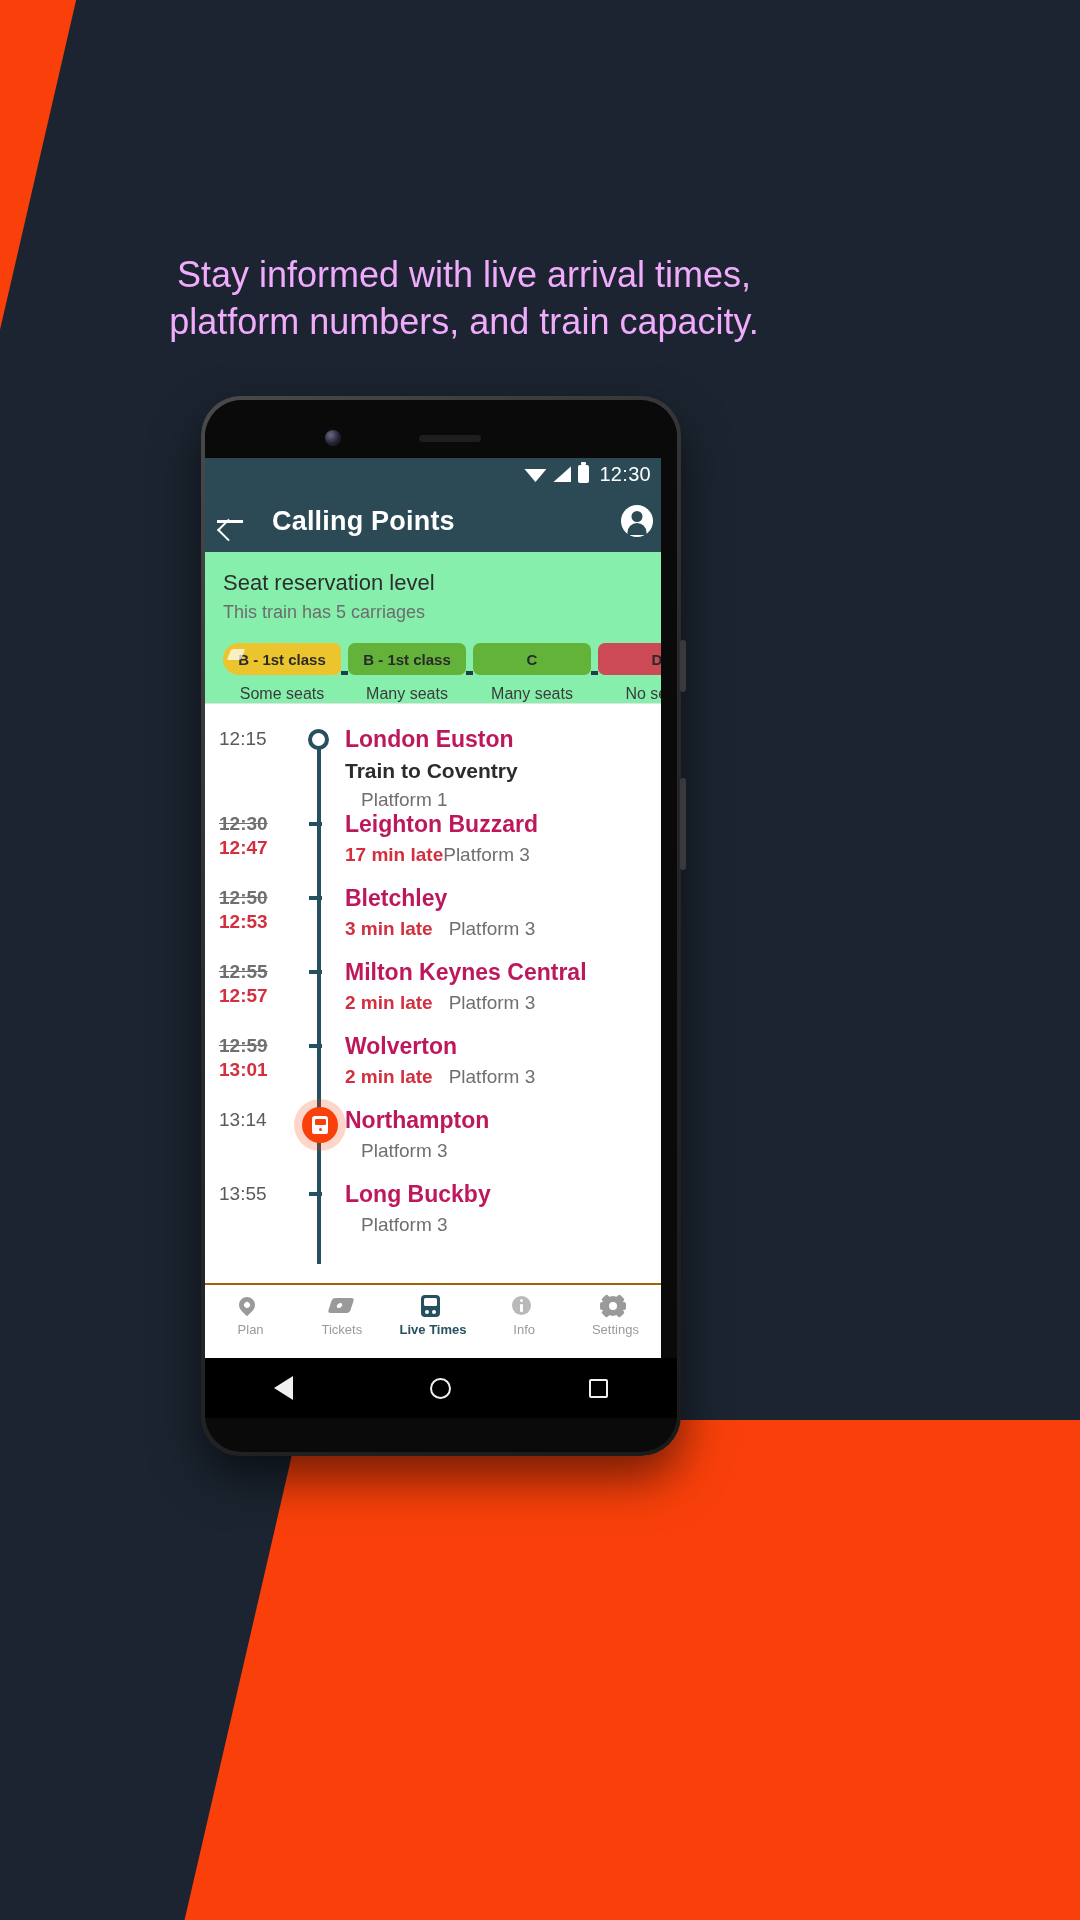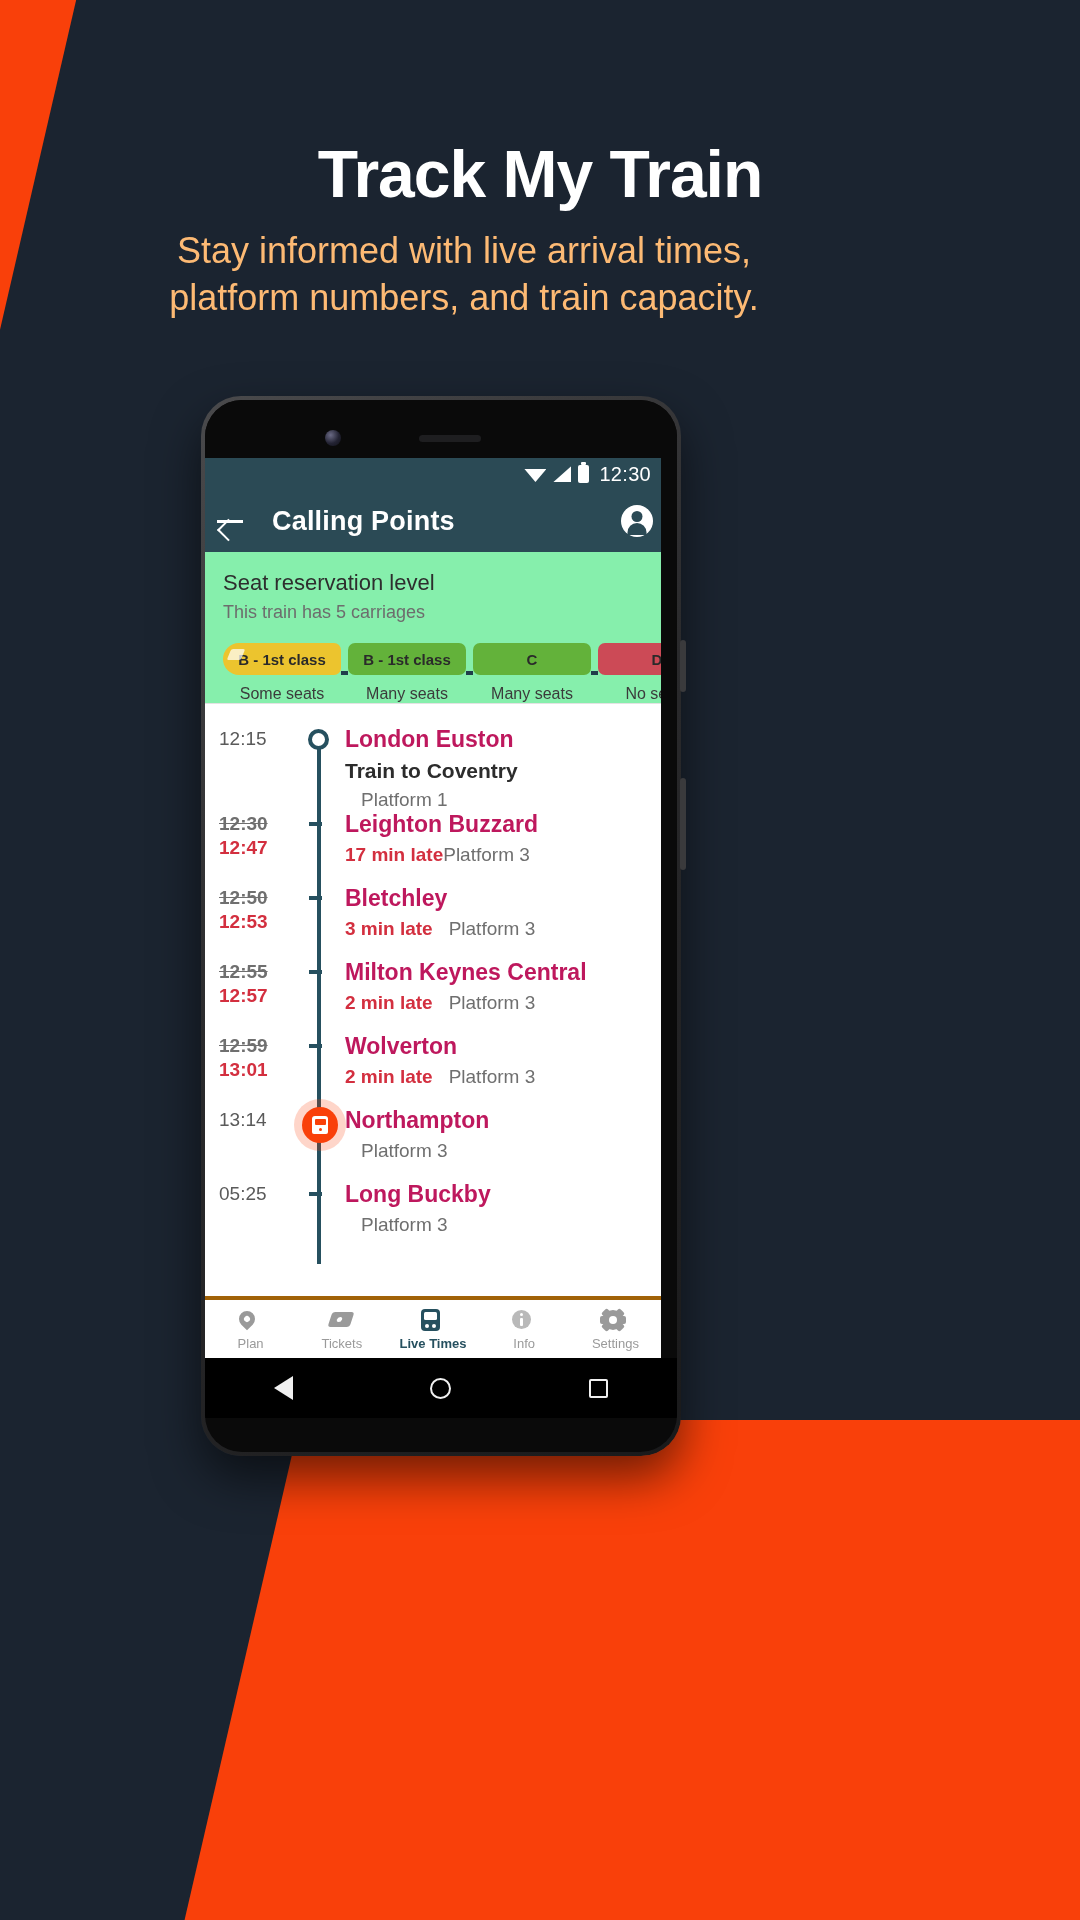--- a/index.html
+++ b/index.html
@@ -32,23 +32,23 @@
   
   #headline {
     position: absolute; top: 136px; left: 0; width: 1080px;
     text-align: center;
     color: #ffffff;
     font-size: 66px;
     font-weight: bold;
     letter-spacing: -1px;
   }
   #subhead {
-    position: absolute; top: 228px; left: 0; width: 928px;
+    position: absolute; top: 252px; left: 0; width: 928px;
     text-align: center;
-    color: #fdba74;
+    color: #f0abfc;
     font-size: 36px;
     line-height: 1.30;
     font-weight: 400;
   }
   
   #phone {
     position: absolute;
     left: 201px; top: 396px;
     width: 480px; height: 1060px;
     background: linear-gradient(140deg,#4a4a4c 0%,#2a2a2c 45%,#1a1a1b 100%);
@@ -234,22 +234,22 @@
   }
   .stop-body { flex: 1; padding-left: 8px; }
   .stop-name { font-size: 23px; color: #be185d; font-weight: bold; }
   .stop-train { font-size: 21px; color: #2c2c2c; font-weight: bold; margin-top: 6px;}
   .stop-meta { margin-top: 6px; display: flex; align-items: baseline; }
   .meta-late { font-size: 19px; color: #d32f3f; font-weight: bold; }
   .meta-plat { font-size: 19px; color: #6f6f6f; margin-left: 16px;}
   .meta-plat.tight { margin-left: 0px; }
   
   #bottomnav {
-    position: absolute; left: 0; bottom: 0; width: 456px; height: 62px;
-    background: #fff; border-top: 4px solid #a16207;
+    position: absolute; left: 0; bottom: 13px; width: 456px; height: 62px;
+    background: #fff; border-top: 2px solid #a16207;
     display: flex; align-items: center;
   }
   .nav-item {
     flex: 1; display: flex; flex-direction: column; align-items: center;
     gap: 4px; cursor: pointer;
   }
   .nav-label { font-size: 13px; color: #9a9a9a; }
   .nav-item.active .nav-label { color: #26505f; font-weight: bold; }
   .nav-ico { width: 24px; height: 24px; position: relative; }
   
@@ -309,21 +309,20 @@
   }
 </style>
 </head>
 <body>
 
 <div id="stage">
 
   <div class="stripe" id="stripe-left"></div>
   <div class="stripe" id="stripe-bottom"></div>
 
-  <div id="headline">Track My Train</div>
   <div id="subhead">
     <div>Stay informed with live arrival times,</div>
     <div>platform numbers, and train capacity.</div>
   </div>
 
   <div id="phone">
     <div id="phone-btn-power"></div>
     <div id="phone-btn-vol"></div>
     <div id="phone-inner">
 
@@ -472,21 +471,21 @@
               </div>
               <div class="stop-body">
                 <div class="stop-name">Northampton</div>
                 <div class="stop-meta">
                   <div class="meta-plat">Platform 3</div>
                 </div>
               </div>
             </div>
             <div class="stop">
               <div class="stop-times">
-                <div class="t-plain">05:25</div>
+                <div class="t-plain">13:55</div>
               </div>
               <div class="stop-rail">
                 <div class="rail-line"></div>
                 <div class="node-tick"></div>
               </div>
               <div class="stop-body">
                 <div class="stop-name">Long Buckby</div>
                 <div class="stop-meta">
                   <div class="meta-plat">Platform 3</div>
                 </div>

